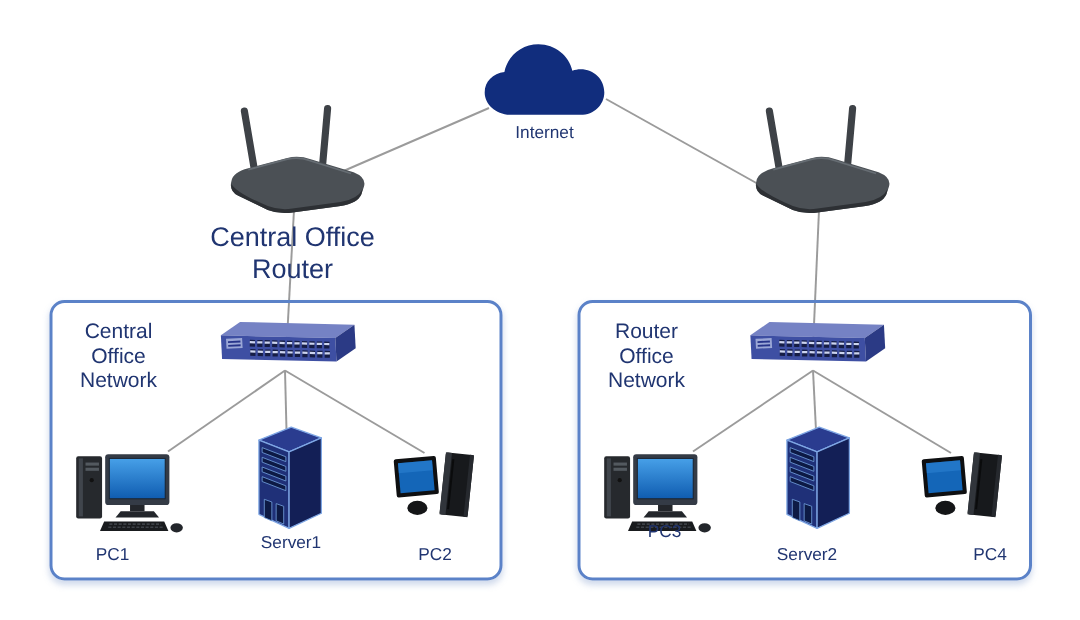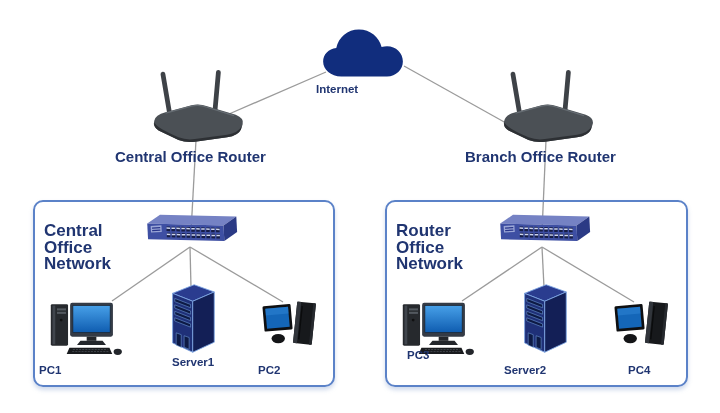--- a/index.html
+++ b/index.html
@@ -8,26 +8,26 @@
     font-family:"Liberation Sans",sans-serif;
   }
   svg.lines{position:absolute;left:0;top:0;width:720px;height:413px;z-index:0;}
   .net-box{
     position:absolute;z-index:1;background:transparent;
     border:2px solid #5b82c8;border-radius:10px;
     box-shadow:0 3px 4px rgba(120,150,200,.35);
   }
   .icon{position:absolute;z-index:2;}
   .lbl{
-    position:absolute;z-index:3;color:#203571;font-weight:bold;
-    text-align:left;line-height:1.15;
+    position:absolute;z-index:3;color:#203571;font-weight:normal;
+    text-align:center;line-height:1.15;
   }
   .lbl-internet{font-size:11.5px;}
-  .lbl-router{font-size:15px;}
-  .lbl-netname{font-size:17px;line-height:16.5px;margin-top:11px;}
+  .lbl-router{font-size:18px;}
+  .lbl-netname{font-size:14px;line-height:16.5px;}
   .lbl-device{font-size:11.5px;}
 </style>
 </head>
 <body>
 
 <div id="stage">
 
   <svg width="0" height="0" style="position:absolute" aria-hidden="true">
     <defs>
       <linearGradient id="scr" x1="0" y1="0" x2="0" y2="1">
@@ -132,41 +132,40 @@
   <div class="lbl lbl-internet" style="left:316px;top:83px;width:94px">Internet</div>
 
   <svg class="icon" style="left:143px;top:67px" width="104" height="80">
       <use href="#sym-router"></use>
     </svg>
   <div class="lbl lbl-router" style="left:115px;top:148px;width:160px">Central Office Router</div>
 
   <svg class="icon" style="left:493px;top:67px" width="104" height="80">
       <use href="#sym-router"></use>
     </svg>
-  <div class="lbl lbl-router" style="left:465px;top:148px;width:160px">Branch Office Router</div>
 
   <div class="net-box" style="left:33px;top:200px;width:298px;height:183px"></div>
   <div class="lbl lbl-netname" style="left:44px;top:212px;width:70px">
     <span>Central</span><br>
     <span>Office</span><br>
     <span>Network</span>
   </div>
   <svg class="icon" style="left:139px;top:209px" width="100" height="43">
       <use href="#sym-switch"></use>
     </svg>
 
   <svg class="icon" style="left:48px;top:298px" width="76" height="58">
       <use href="#sym-desktop"></use>
     </svg>
   <div class="lbl lbl-device" style="left:39px;top:364px;width:72px">PC1</div>
 
   <svg class="icon" style="left:164px;top:281px" width="56" height="75">
       <use href="#sym-server"></use>
     </svg>
-  <div class="lbl lbl-device" style="left:172px;top:356px;width:68px">Server1</div>
+  <div class="lbl lbl-device" style="left:160px;top:356px;width:68px">Server1</div>
 
   <svg class="icon" style="left:260px;top:297px" width="62" height="55">
       <use href="#sym-workstation"></use>
     </svg>
   <div class="lbl lbl-device" style="left:258px;top:364px;width:64px">PC2</div>
 
   <div class="net-box" style="left:385px;top:200px;width:299px;height:183px"></div>
   <div class="lbl lbl-netname" style="left:396px;top:212px;width:70px">
     <span>Router</span><br>
     <span>Office</span><br>

